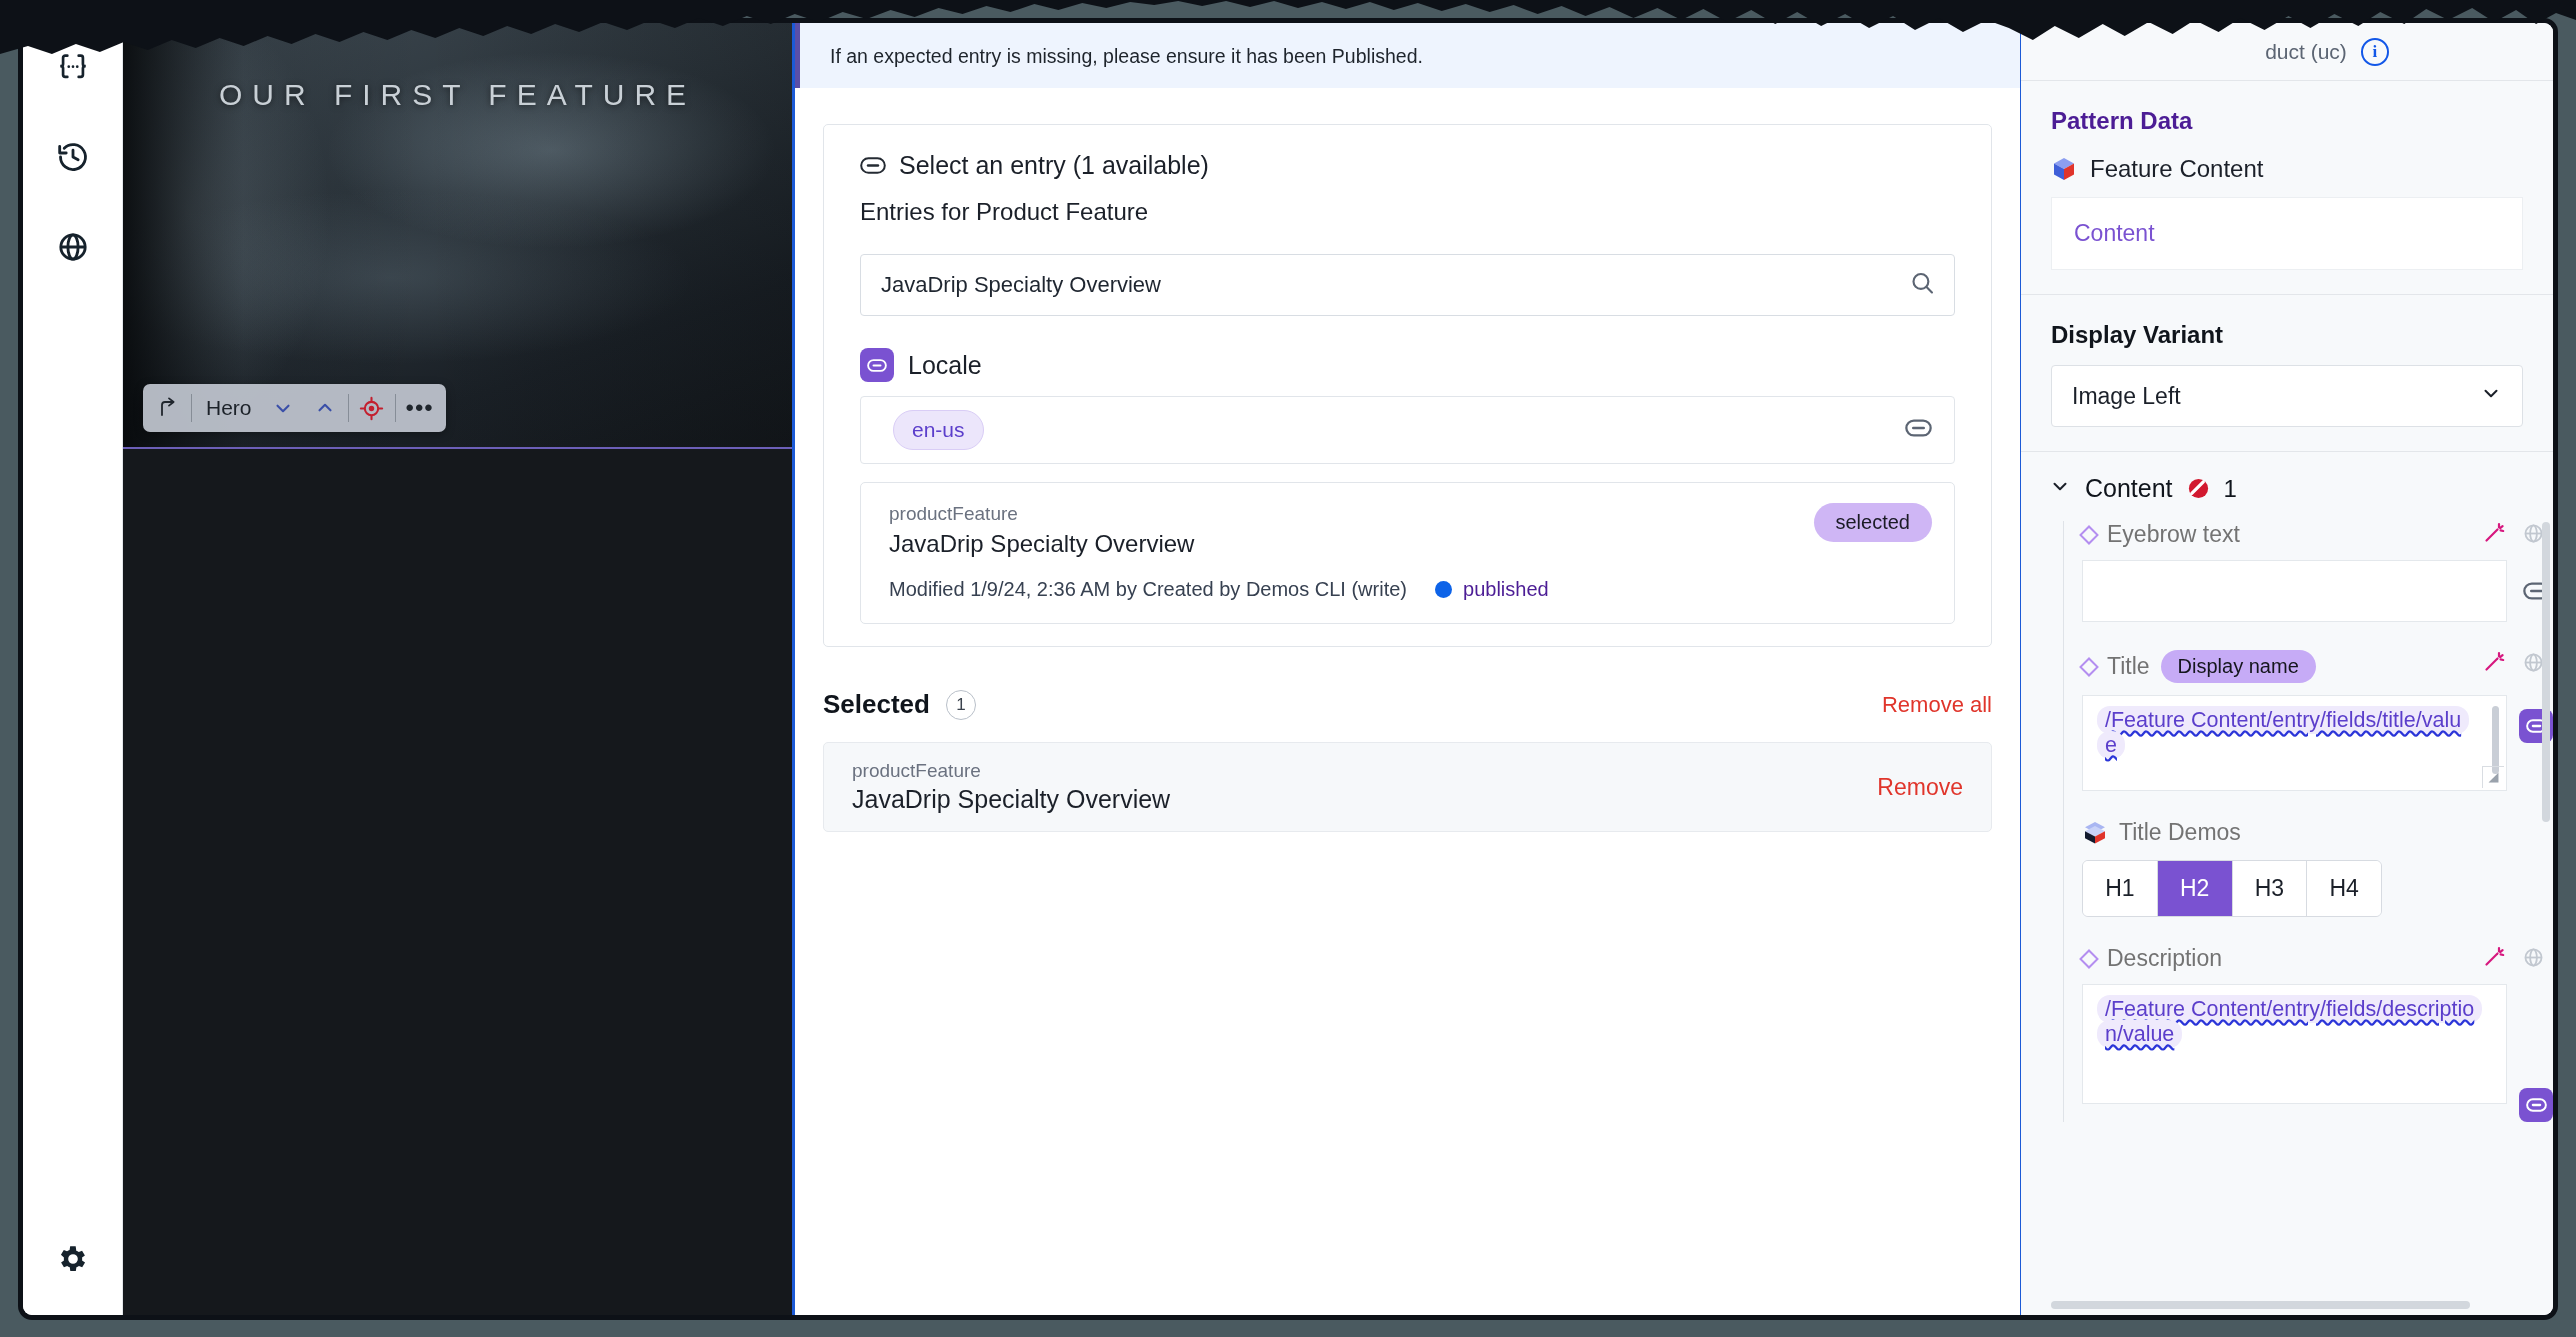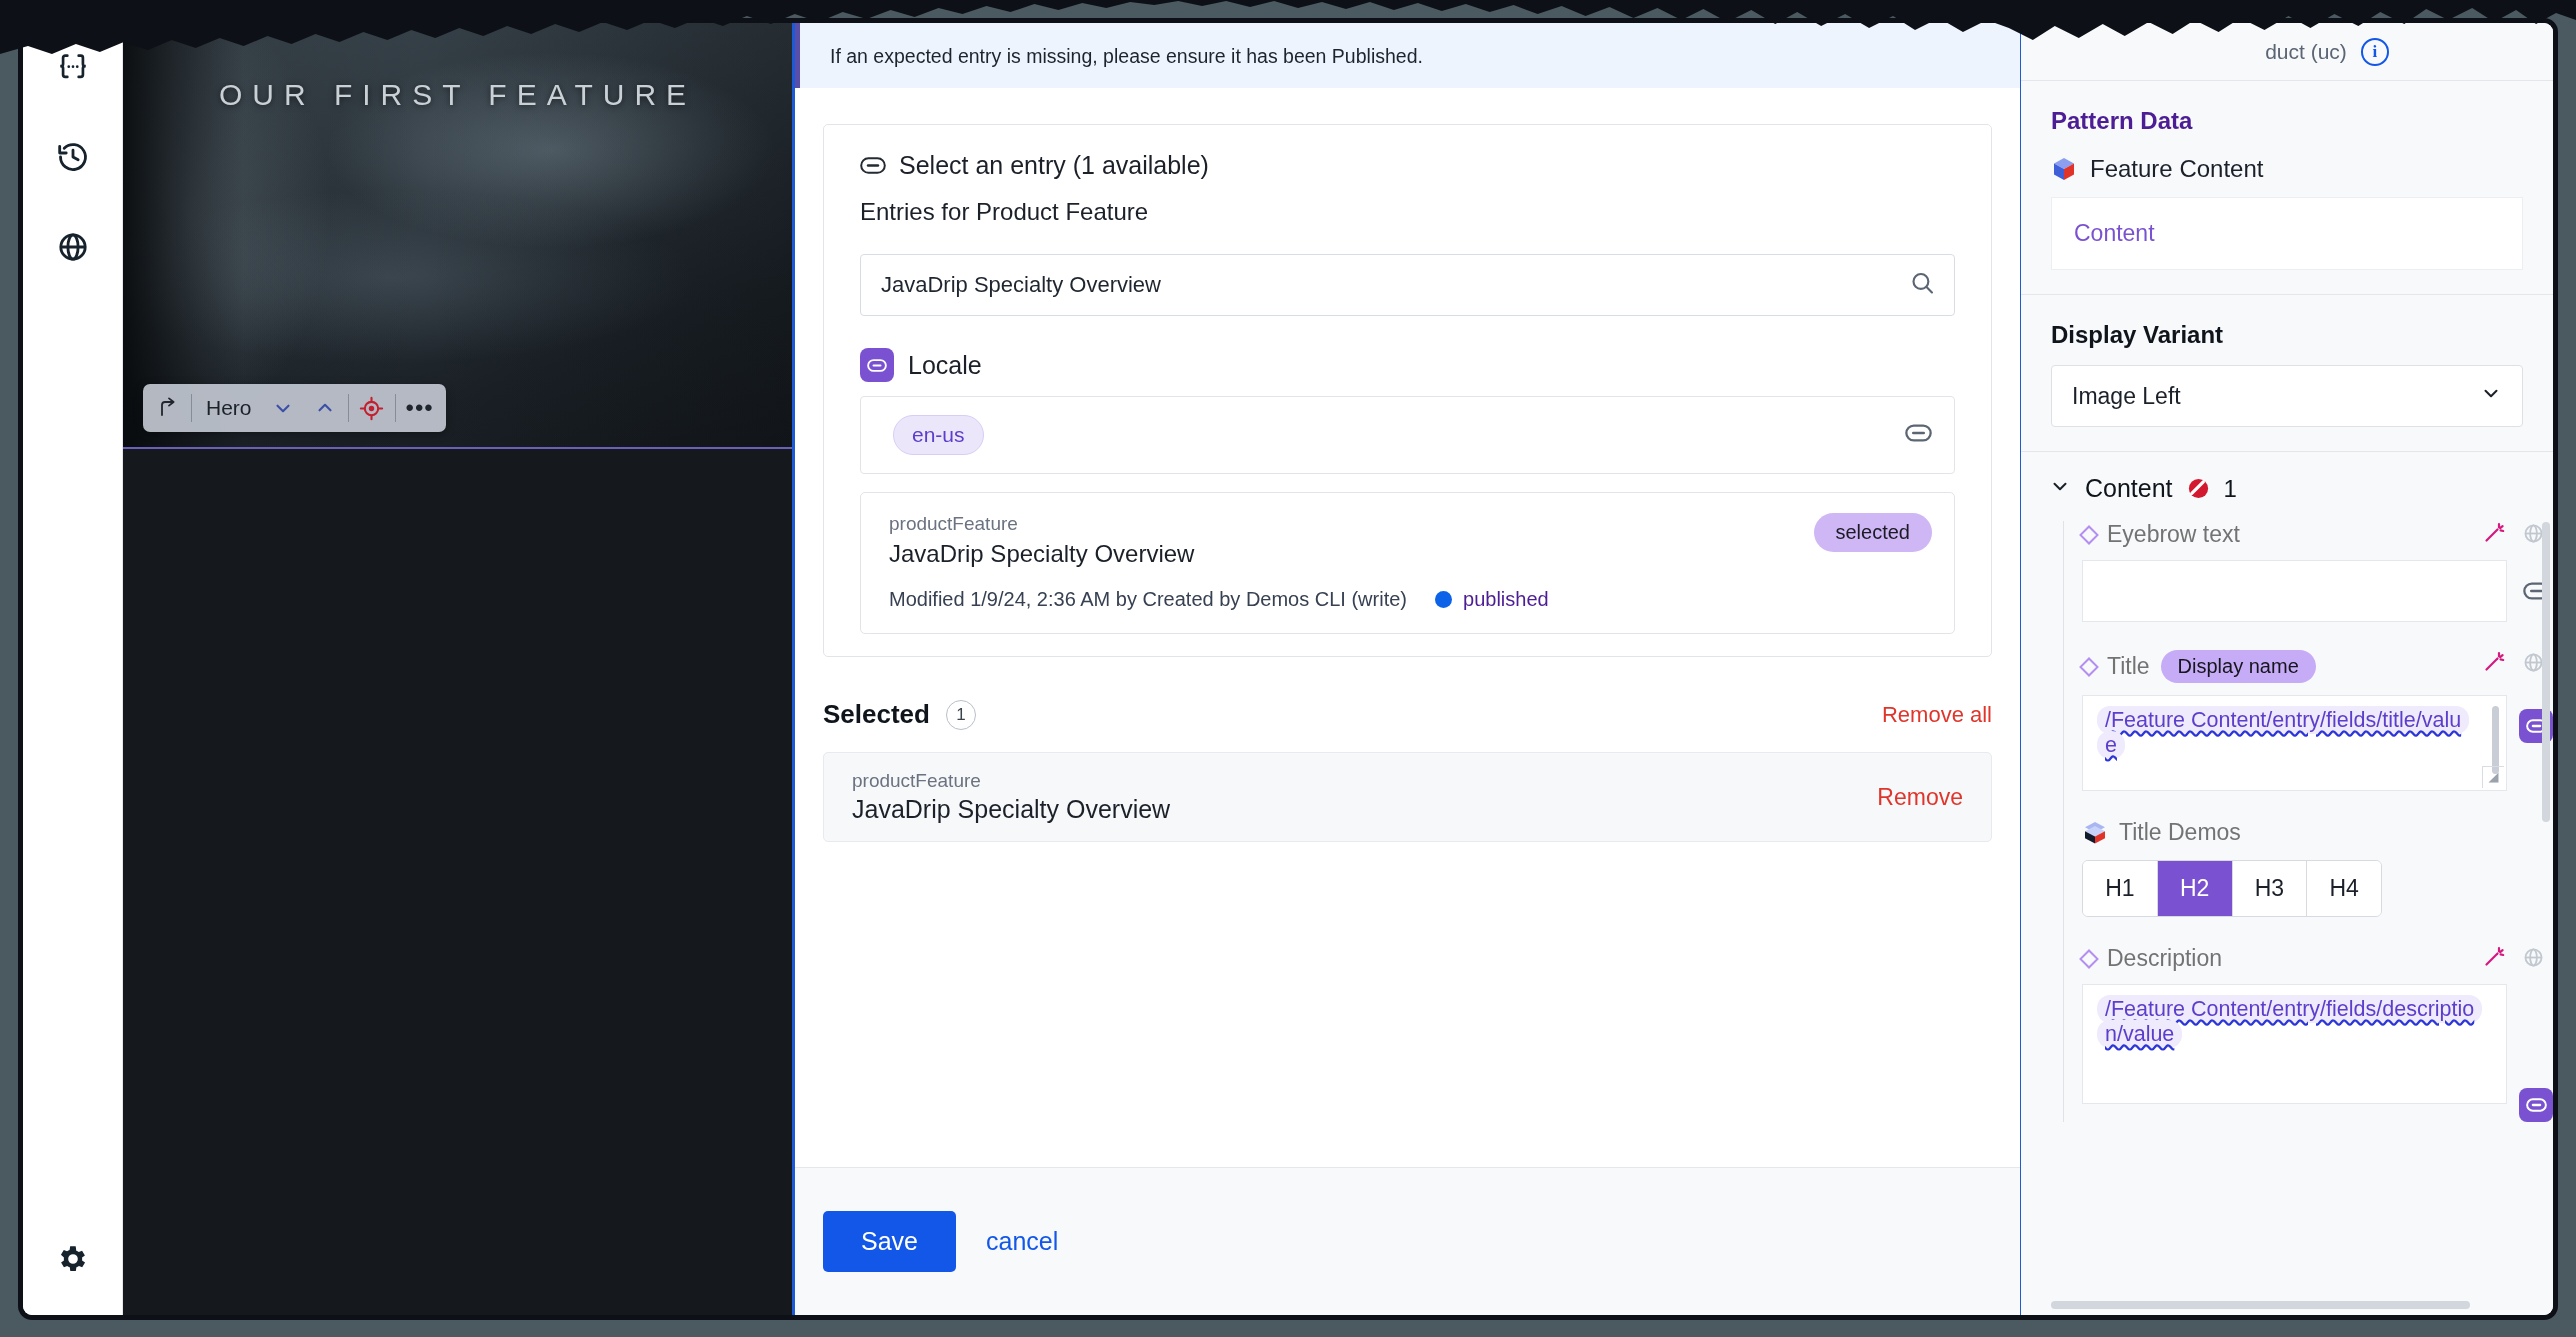--- a/index.html
+++ b/index.html
@@ -162,21 +162,21 @@
     width: 34px; height: 34px; border-radius: 8px;
     background: #7a52d1; color: #fff;
     display: flex; align-items: center; justify-content: center;
   }
   .locale-head span.lbl { font-size: 25px; color: #1b2029; }
 
   #locale-row {
     margin: 14px 18px 0 18px;
     border: 1px solid #e1e5ea;
     border-radius: 4px;
-    height: 78px;
+    height: 68px;
     display: flex; align-items: center; justify-content: space-between;
     padding: 0 22px 0 32px;
     background: #fff;
   }
   .chip-locale {
     background: #ece6fb; color: #5b3ecb;
     border: 1px solid #d9cdf6;
     border-radius: 997px;
     padding: 7px 18px;
     font-size: 21px;
@@ -555,24 +555,20 @@
       <div id="selected-card">
         <div>
           <div class="sel-type">productFeature</div>
           <div class="sel-name">JavaDrip Specialty Overview</div>
         </div>
         <span id="remove-btn">Remove</span>
       </div>
 
     </div>
 
-    <div id="modal-footer">
-      <button id="save-btn">Save</button>
-      <button id="cancel-btn">cancel</button>
-    </div>
   </div>
 
   <div id="right-panel">
 
     <div id="panel-topbar">
       <span>duct (uc)</span>
       <span id="info-icon-circle">i</span>
     </div>
 
     <div class="panel-section">

